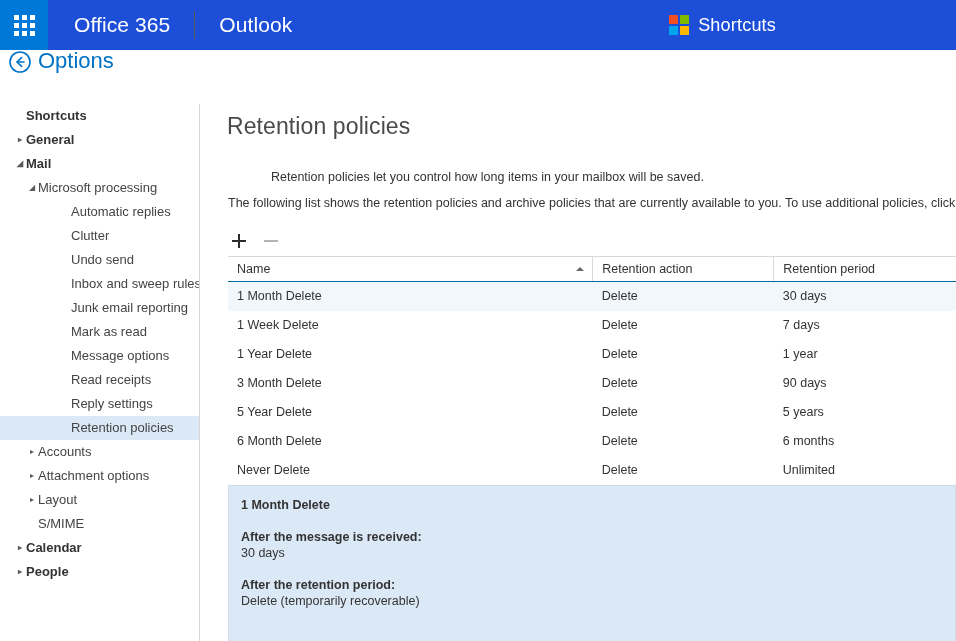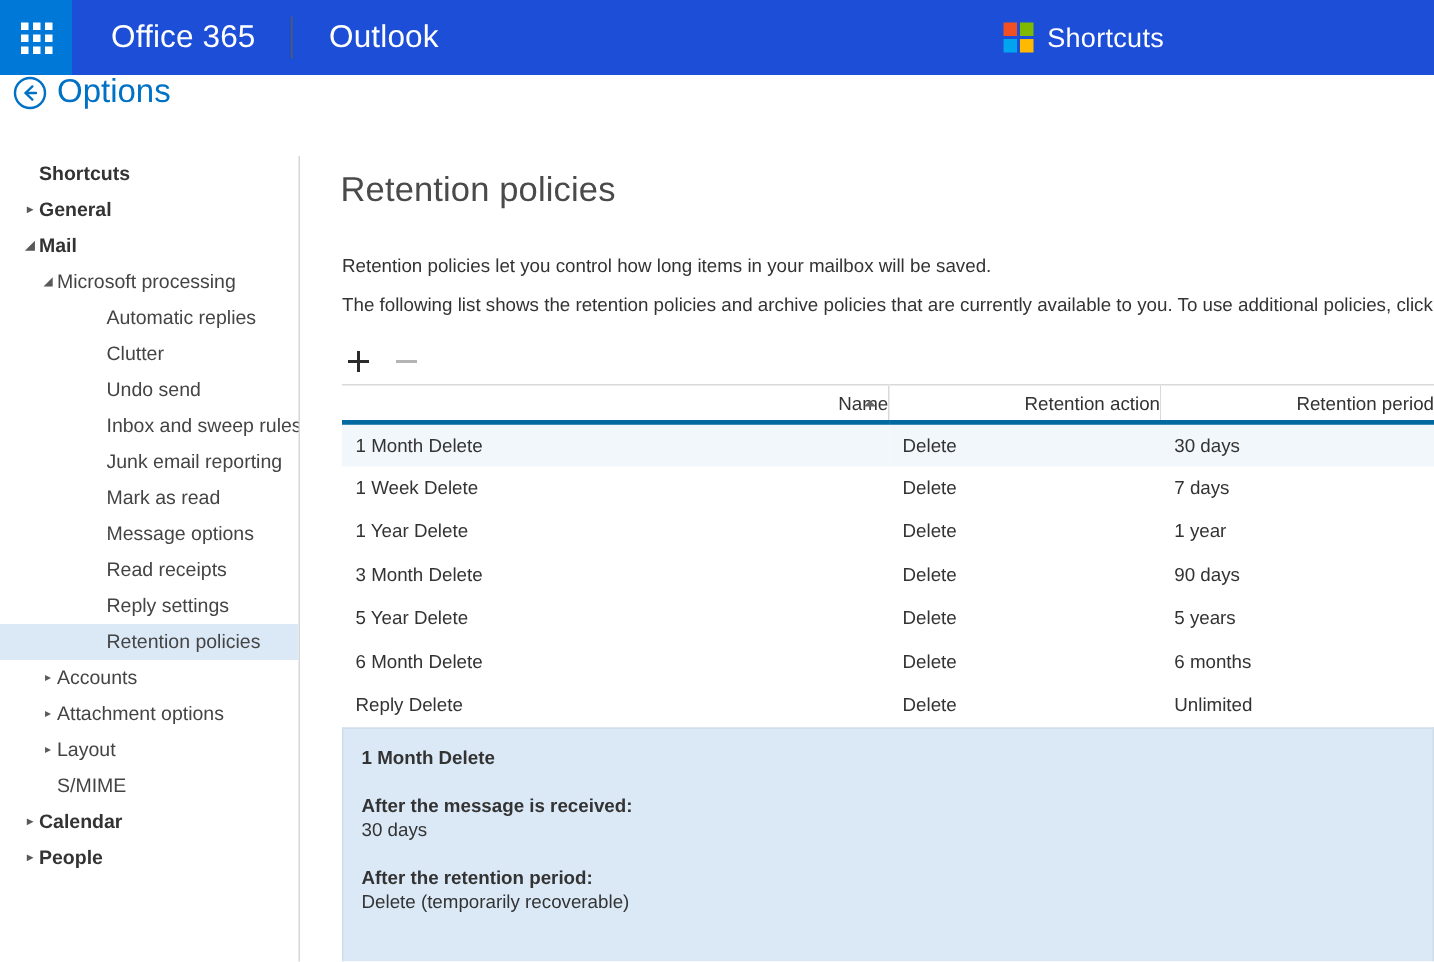--- a/index.html
+++ b/index.html
@@ -122,21 +122,21 @@
   #page-title {
     position: absolute; left: 26px; top: 9px;
     font-size: 23px; font-weight: 300; color: #4a4a4a;
     letter-spacing: .1px;
   }
   .desc {
     position: absolute; left: 27px;
     font-size: 12.5px; color: #333333;
     white-space: nowrap;
   }
-  #desc1 { top: 66px; }
+  #desc1 { top: 66px; margin-left: 43px; }
   #desc2 { top: 92px; }
 
   
   #toolbar {
     position: absolute; left: 27px; top: 126px;
     display: flex; align-items: center; gap: 10px;
   }
   .tb-btn {
     width: 22px; height: 22px;
     display: flex; align-items: center; justify-content: center;
@@ -148,24 +148,24 @@
   #policy-table {
     position: absolute; left: 27px; top: 152px;
     width: 728px;
     border-collapse: collapse;
     font-size: 12.5px;
     color: #333333;
   }
   #policy-table thead th {
     height: 25px;
     font-weight: normal;
-    text-align: right;
+    text-align: left;
     color: #333333;
     border-top: 1px solid #d9d9d9;
-    border-bottom: 3px solid #0369a1;
+    border-bottom: 1px solid #0369a1;
     padding: 0 0 0 9px;
     position: relative;
     background: #ffffff;
     cursor: pointer;
   }
   #policy-table thead th + th { border-left: 1px solid #d9d9d9; }
   #policy-table thead th .sort-caret {
     position: absolute; right: 8px; top: 50%;
     transform: translateY(-50%);
     width: 0; height: 0;
@@ -380,21 +380,21 @@
           <td class="col-name">5 Year Delete</td>
           <td class="col-action">Delete</td>
           <td class="col-period">5 years</td>
         </tr>
         <tr class="">
           <td class="col-name">6 Month Delete</td>
           <td class="col-action">Delete</td>
           <td class="col-period">6 months</td>
         </tr>
         <tr class="">
-          <td class="col-name">Reply Delete</td>
+          <td class="col-name">Never Delete</td>
           <td class="col-action">Delete</td>
           <td class="col-period">Unlimited</td>
         </tr>
       </tbody>
   </table>
 
   <div id="detail-pane" style="background: rgb(219, 233, 247);">
     <div class="d-title">1 Month Delete</div>
     <div class="d-head">After the message is received:</div>
     <div class="d-val">30 days</div>

